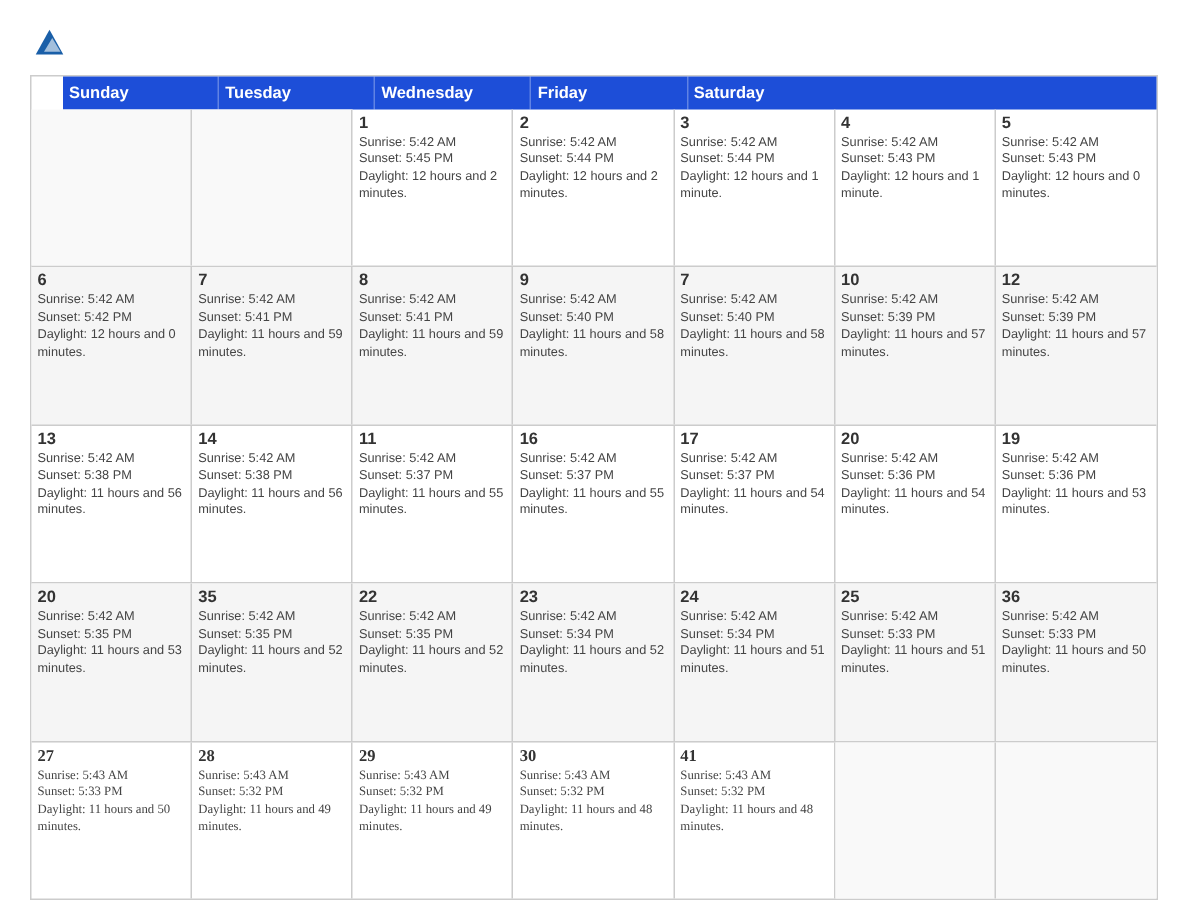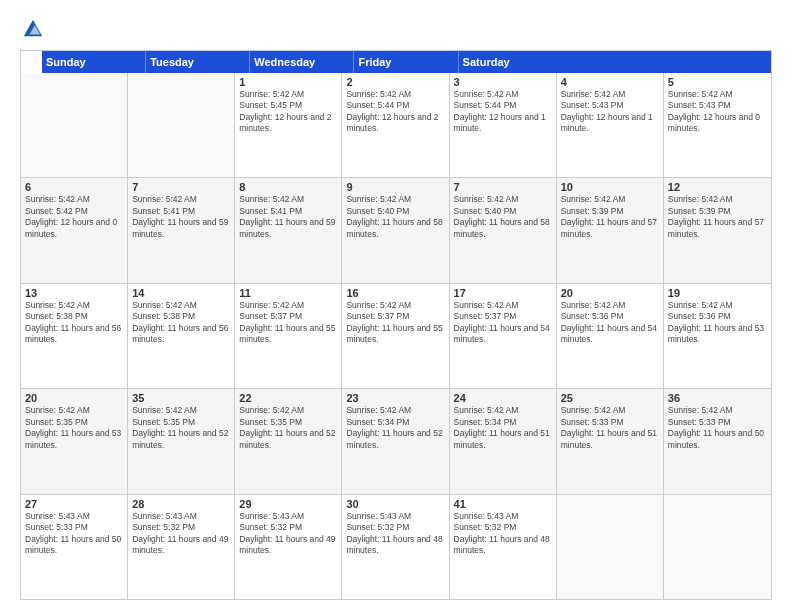--- a/index.html
+++ b/index.html
@@ -80,21 +80,21 @@
       flex: 1;
       display: flex;
       flex-direction: column;
     }
     .cal-row {
       display: grid;
       grid-template-columns: repeat(7, 1fr);
       flex: 1;
       border-bottom: 1px solid #ccc;
     }
-    .cal-row:last-child { border-bottom: none; }
+    .cal-row:last-child { border-bottom: none; font-family: Liberation Serif, serif; }
     .cal-cell {
       border-right: 1px solid #ccc;
       padding: 3px 4px;
       font-size: 9px;
       color: #333;
       vertical-align: top;
       min-height: 0;
     }
     .cal-cell:last-child { border-right: none; }
     .cal-cell.empty { background: #f9f9f9; }

